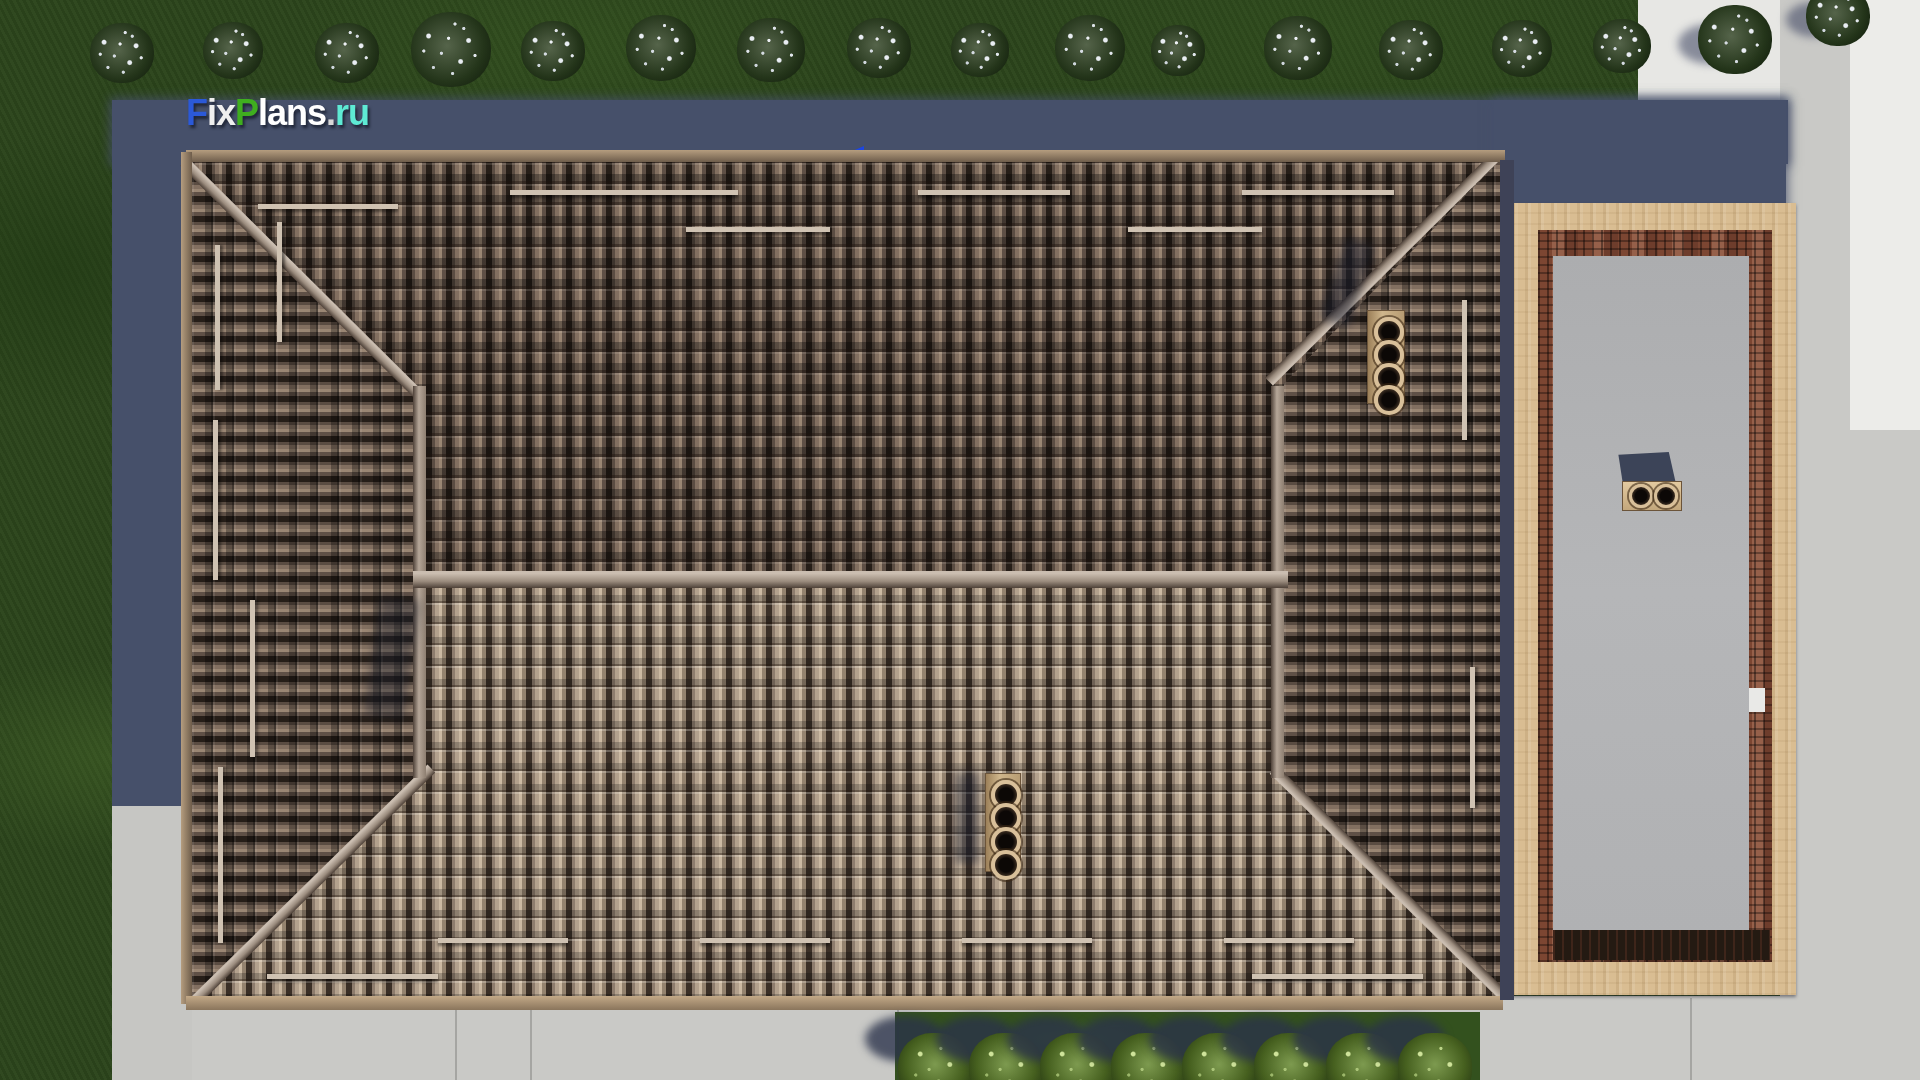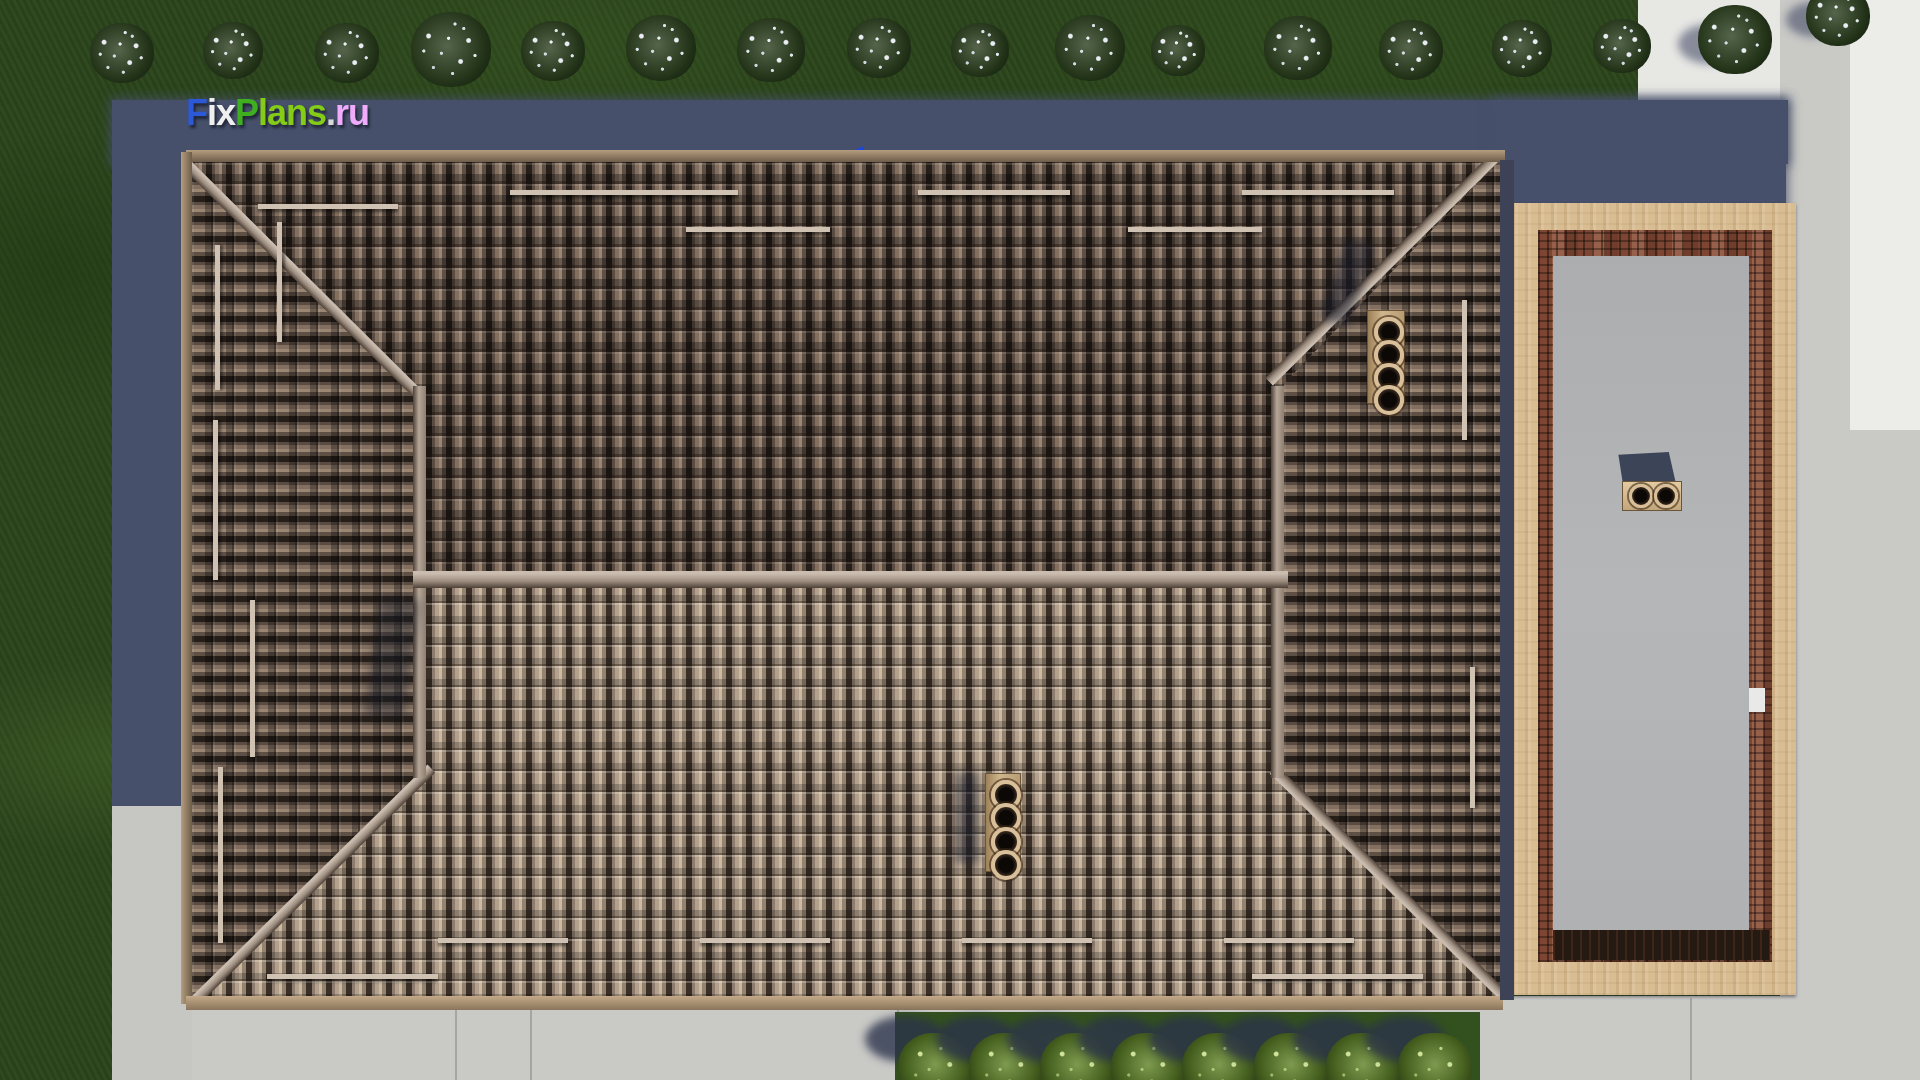--- a/index.html
+++ b/index.html
@@ -260,14 +260,14 @@
       <div class="bush-shadow" style="left: 1149px; top: 1016px; width: 80px; height: 46px;"></div>
       <div class="bush" style="left: 1182px; top: 1033px; width: 74px; height: 70px;"></div>
       <div class="bush-shadow" style="left: 1221px; top: 1016px; width: 80px; height: 46px;"></div>
       <div class="bush" style="left: 1254px; top: 1033px; width: 74px; height: 70px;"></div>
       <div class="bush-shadow" style="left: 1293px; top: 1016px; width: 80px; height: 46px;"></div>
       <div class="bush" style="left: 1326px; top: 1033px; width: 74px; height: 70px;"></div>
       <div class="bush-shadow" style="left: 1365px; top: 1016px; width: 80px; height: 46px;"></div>
       <div class="bush" style="left: 1398px; top: 1033px; width: 74px; height: 70px;"></div>
     </div>
 
-  <div class="logo" id="logo"><span style="color: rgb(43, 89, 216);">F</span><span style="color: rgb(239, 239, 239);">ix</span><span style="color: rgb(63, 174, 31);">P</span><span style="color: #84cc16;">lans</span><span style="color: rgb(216, 216, 216);">.</span><span style="color: #f0abfc;">ru</span></div>
+  <div class="logo" id="logo"><span style="color: rgb(43, 89, 216);">F</span><span style="color: rgb(239, 239, 239);">ix</span><span style="color: rgb(63, 174, 31);">P</span><span style="color: #ffffff;">lans</span><span style="color: rgb(216, 216, 216);">.</span><span style="color: #5eead4;">ru</span></div>
 </div>
 
 </body></html>

